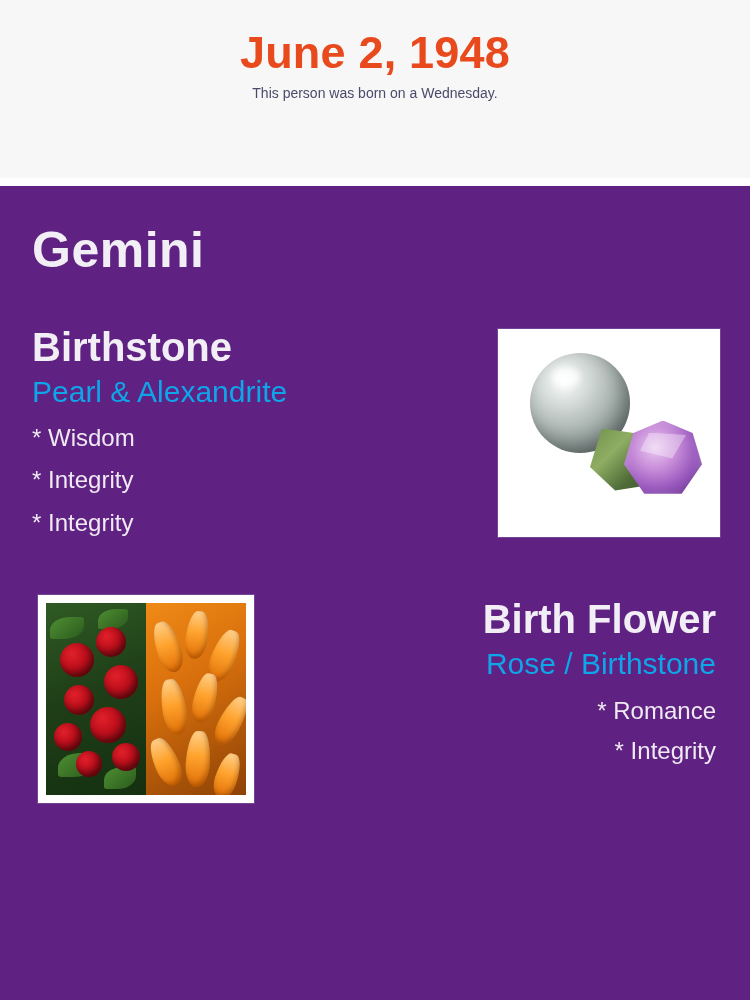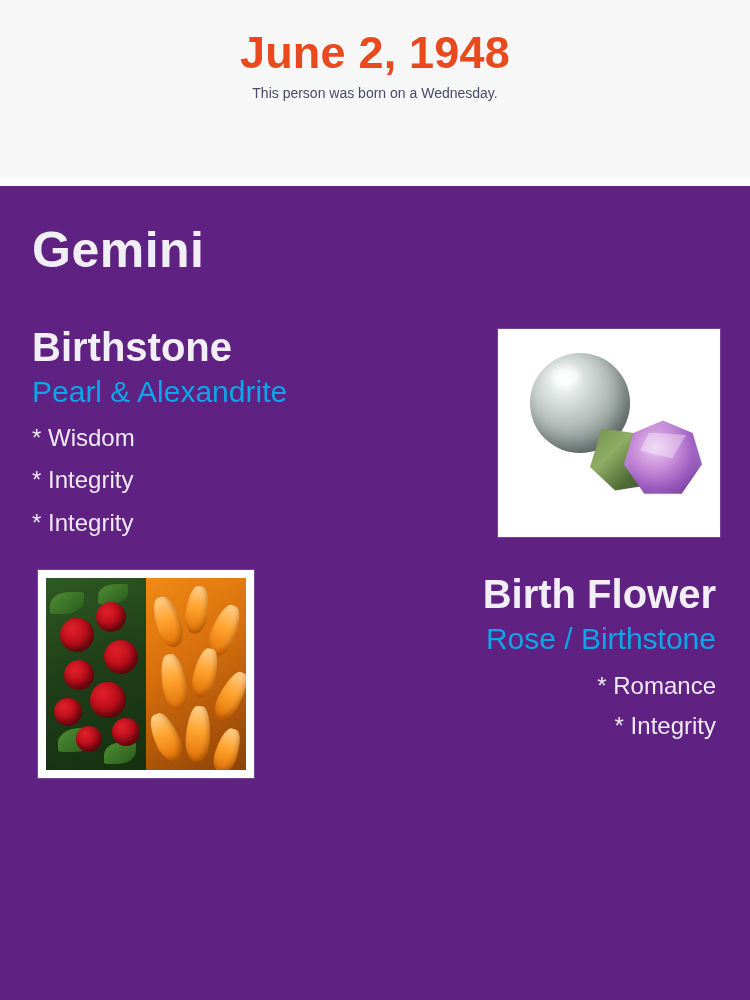--- a/index.html
+++ b/index.html
@@ -182,21 +182,21 @@
     left: 16px; top: 12px;
     width: 46px; height: 26px;
     background: rgba(255,255,255,0.35);
     clip-path: polygon(20% 0%, 100% 10%, 70% 100%, 0% 70%);
   }
 
   
   .flower-row {
     display: flex;
     align-items: flex-start;
-    margin-top: 21px;
+    margin-top: 46px;
   }
   .flower-photo-frame {
     width: 216px;
     height: 208px;
     margin-right: 20px;
     margin-left: 8px;
   }
   .flower-photo {
     width: 100%;
     height: 100%;

